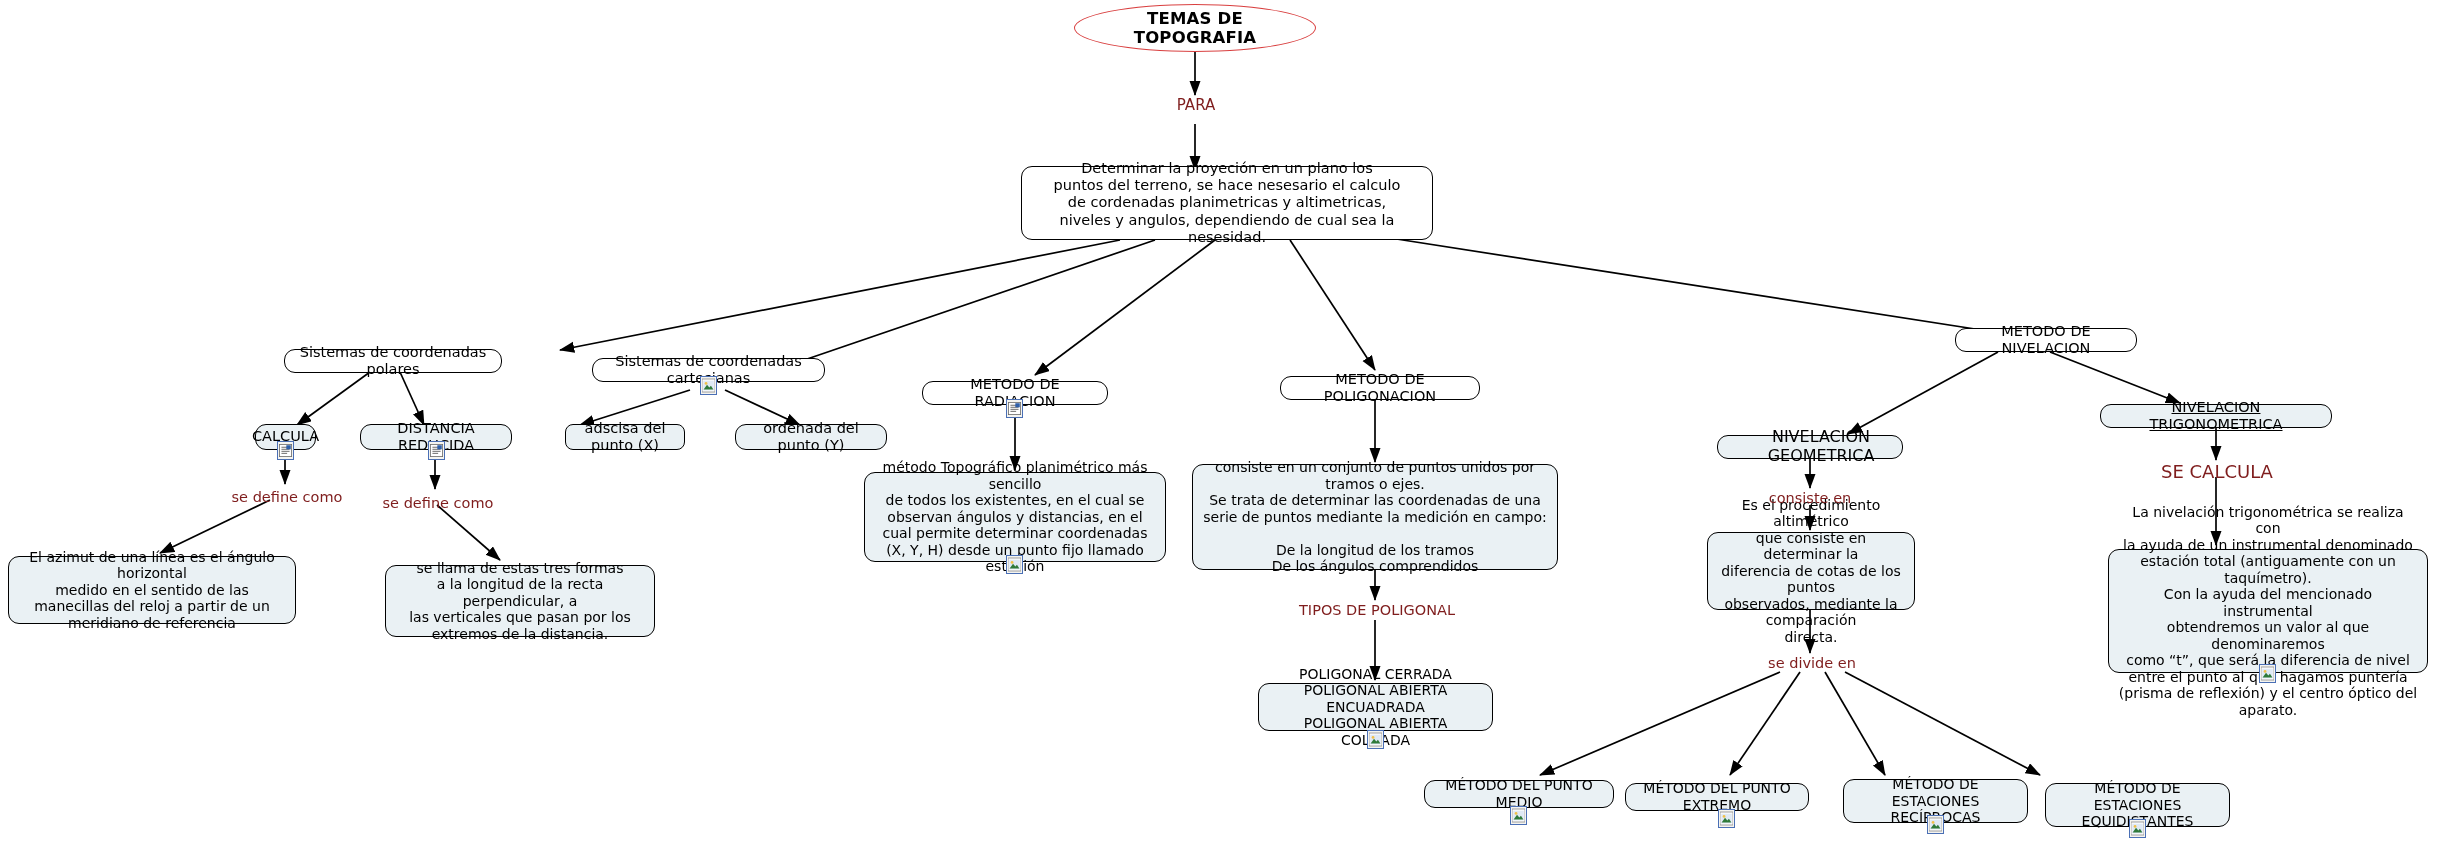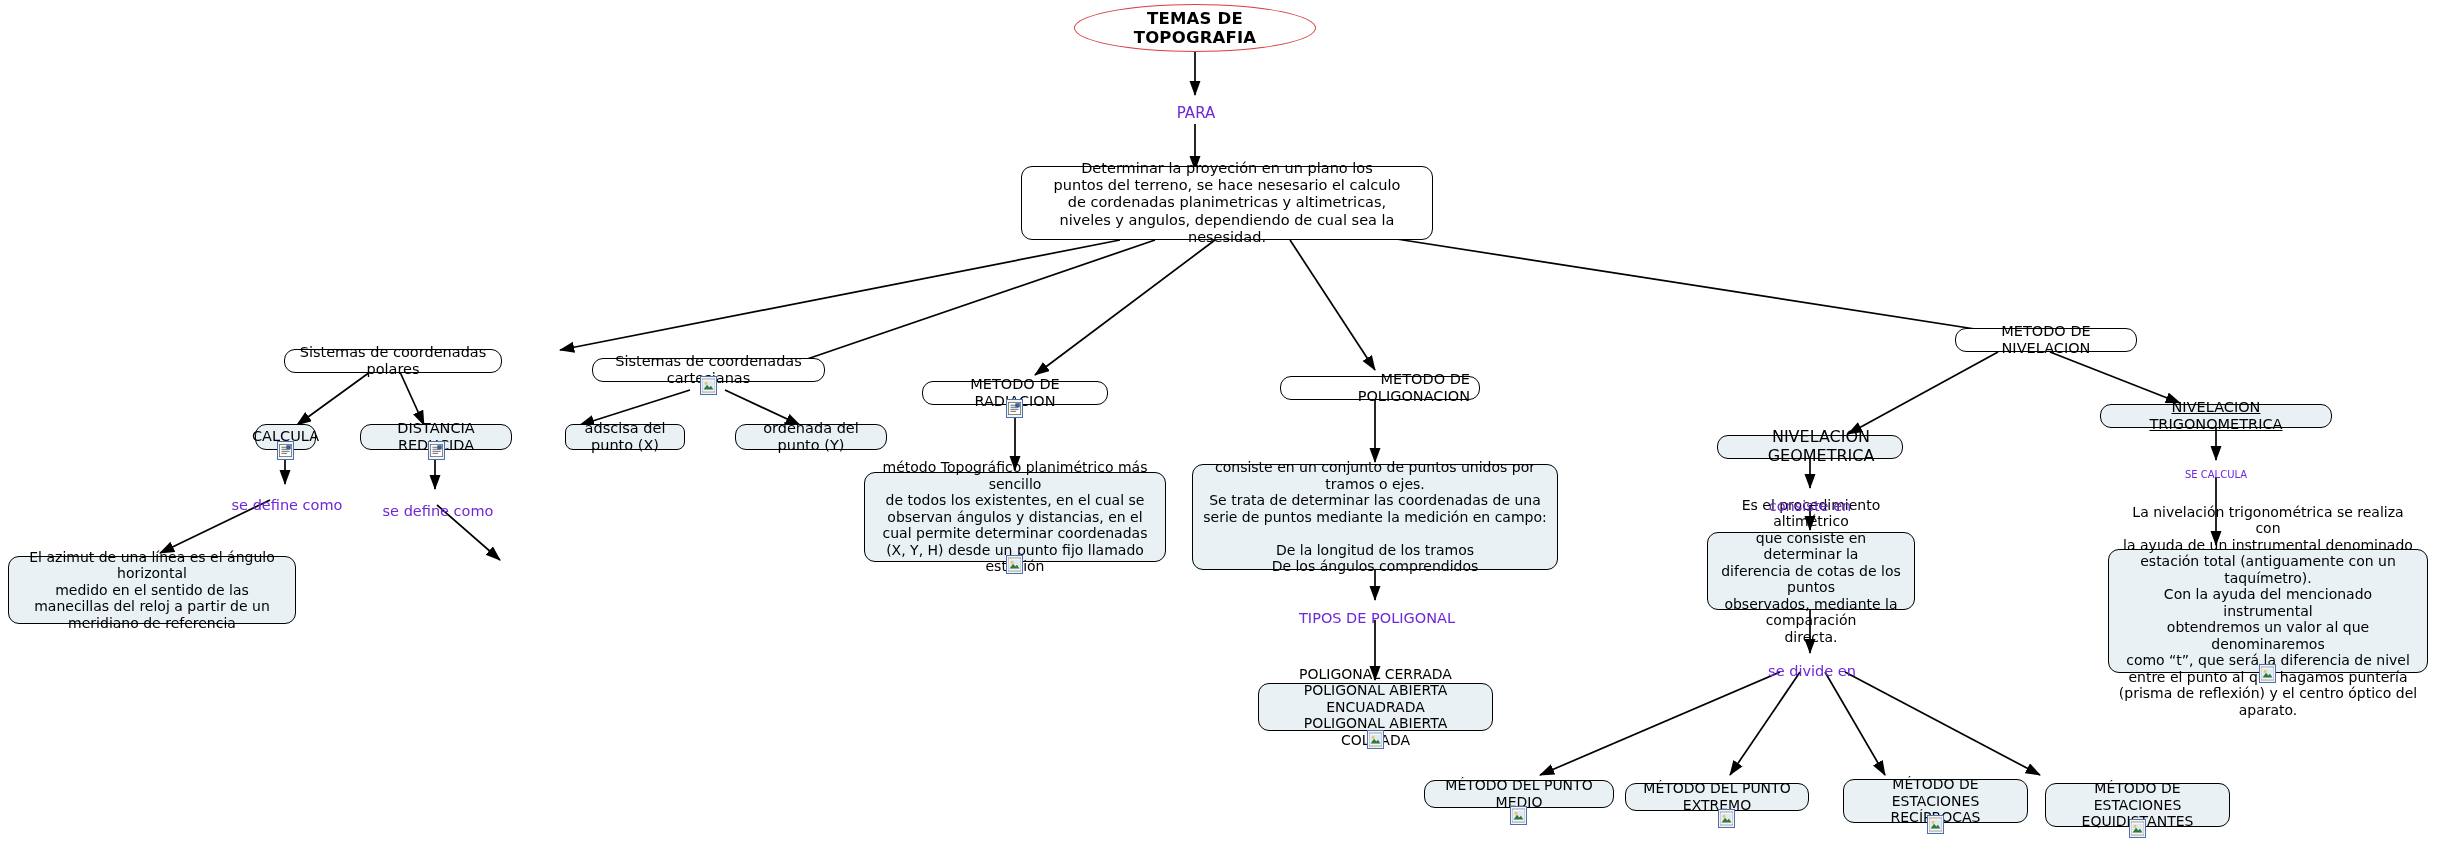--- a/index.html
+++ b/index.html
@@ -42,26 +42,25 @@
   .node.white { background: #ffffff; }
   .node.title-ellipse {
     border: 1.6px solid #d94040;
     border-radius: 50%;
     background: #ffffff;
     font-weight: bold;
     letter-spacing: 0.2px;
   }
   .linklabel {
     position: absolute;
-    color: #6d28d9;
+    color: #7f1d1d;
     background: transparent;
     white-space: nowrap;
     z-index: 4;
     text-align: center;
-    margin-top: 8px;
   }
   .icon {
     position: absolute;
     width: 17px;
     height: 19px;
     box-sizing: border-box;
     border: 1.5px solid #4a6fb5;
     background: #f4f4f0;
     z-index: 6;
     padding: 1px;
@@ -164,21 +163,21 @@
         <g stroke="#4a4a4a" stroke-width="1">
           <line x1="3" y1="4" x2="13" y2="4"></line>
           <line x1="3" y1="6.5" x2="13" y2="6.5"></line>
           <line x1="3" y1="9" x2="13" y2="9"></line>
           <line x1="3" y1="11.5" x2="10" y2="11.5"></line>
         </g>
         <rect x="9" y="1.5" width="5.5" height="5" fill="#2f5fa8"></rect>
       </svg>
   </span>
 
-  <div class="node white" style="left:1280px; top:376px; width:200px; height:24px; font-size:14.5px;text-align:right;">
+  <div class="node white" style="left:1280px; top:376px; width:200px; height:24px; font-size:14.5px;">
     <span>METODO DE POLIGONACION</span>
   </div>
 
   <div class="node white" style="left:1955px; top:328px; width:182px; height:24px; font-size:14.5px;">
     <span>METODO DE NIVELACION</span>
   </div>
 
   <div class="node" style="left:255px; top:424px; width:61px; height:26px; font-size:14.5px;">
     <span>CALCULA</span>
   </div>
@@ -223,20 +222,26 @@
 
   <div class="linklabel" style="left:373px; top:495px; width:130px; font-size:14.5px;">se define como</div>
 
   <div class="node" style="left:8px; top:556px; width:288px; height:68px; font-size:14px;">
     <span>El azimut de una línea es el ángulo horizontal
 medido en el sentido de las
 manecillas del reloj a partir de un
 meridiano de referencia</span>
   </div>
 
+  <div class="node" style="left:385px; top:565px; width:270px; height:72px; font-size:14px;">
+    <span>se llama de estas tres formas
+a la longitud de la recta perpendicular, a
+las verticales que pasan por los
+extremos de la distancia.</span>
+  </div>
 
   <div class="node" style="left:864px; top:472px; width:302px; height:90px; font-size:14px;">
     <span>método Topográfico planimétrico más sencillo
 de todos los existentes, en el cual se
 observan ángulos y distancias, en el
 cual permite determinar coordenadas
 (X, Y, H) desde un punto fijo llamado estación</span>
   </div>
   <span class="icon" style="left:1006px; top:555px;">
     <svg viewBox="0 0 16 16">
@@ -275,21 +280,21 @@
   <div class="node" style="left:1717px; top:435px; width:186px; height:24px; font-size:16px;padding-left:31px;">
     <span>NIVELACION GEOMETRICA</span>
   </div>
 
   <div class="node" style="left:2100px; top:404px; width:232px; height:24px; font-size:14.5px;text-decoration:underline;">
     <span>NIVELACION TRIGONOMETRICA</span>
   </div>
 
   <div class="linklabel" style="left:1755px; top:490px; width:110px; font-size:14.5px;">consiste en</div>
 
-  <div class="linklabel" style="left:2161px; top:461px; width:110px; font-size:10px;">SE CALCULA</div>
+  <div class="linklabel" style="left:2161px; top:461px; width:110px; font-size:18px;">SE CALCULA</div>
 
   <div class="node" style="left:1707px; top:532px; width:208px; height:78px; font-size:14px;">
     <span>Es el procedimiento altimétrico
 que consiste en determinar la
 diferencia de cotas de los puntos
 observados, mediante la comparación
 directa.</span>
   </div>
 
   <div class="node" style="left:2108px; top:549px; width:320px; height:124px; font-size:14px;">

